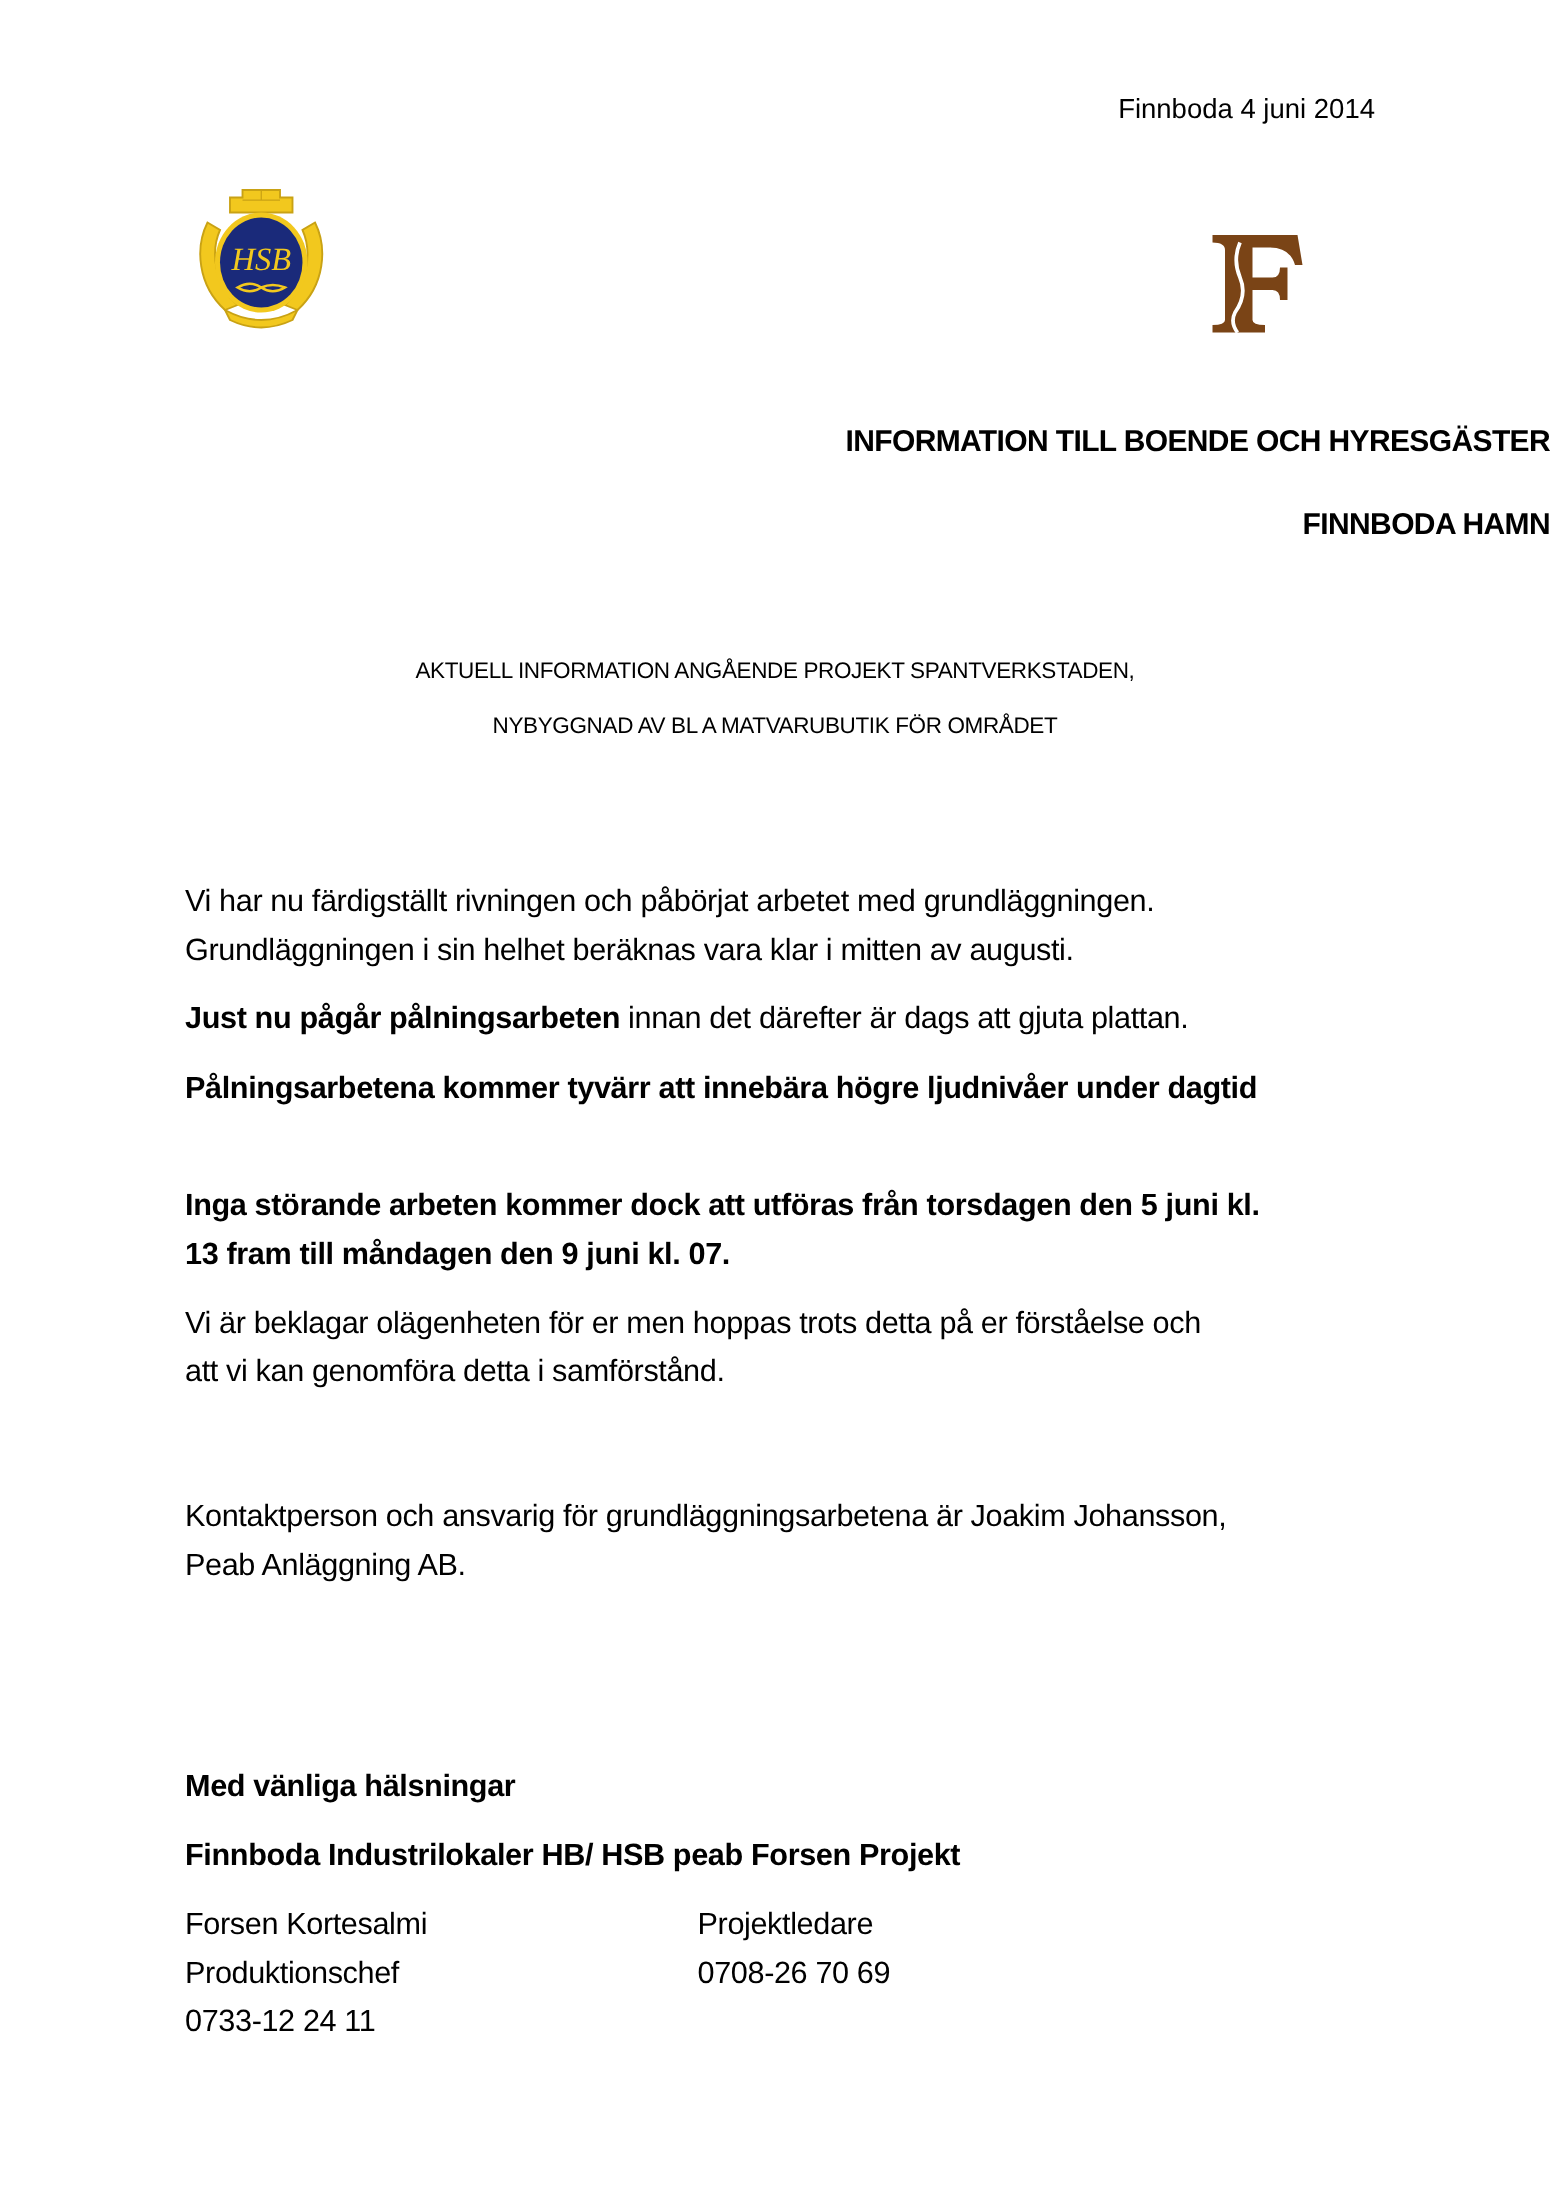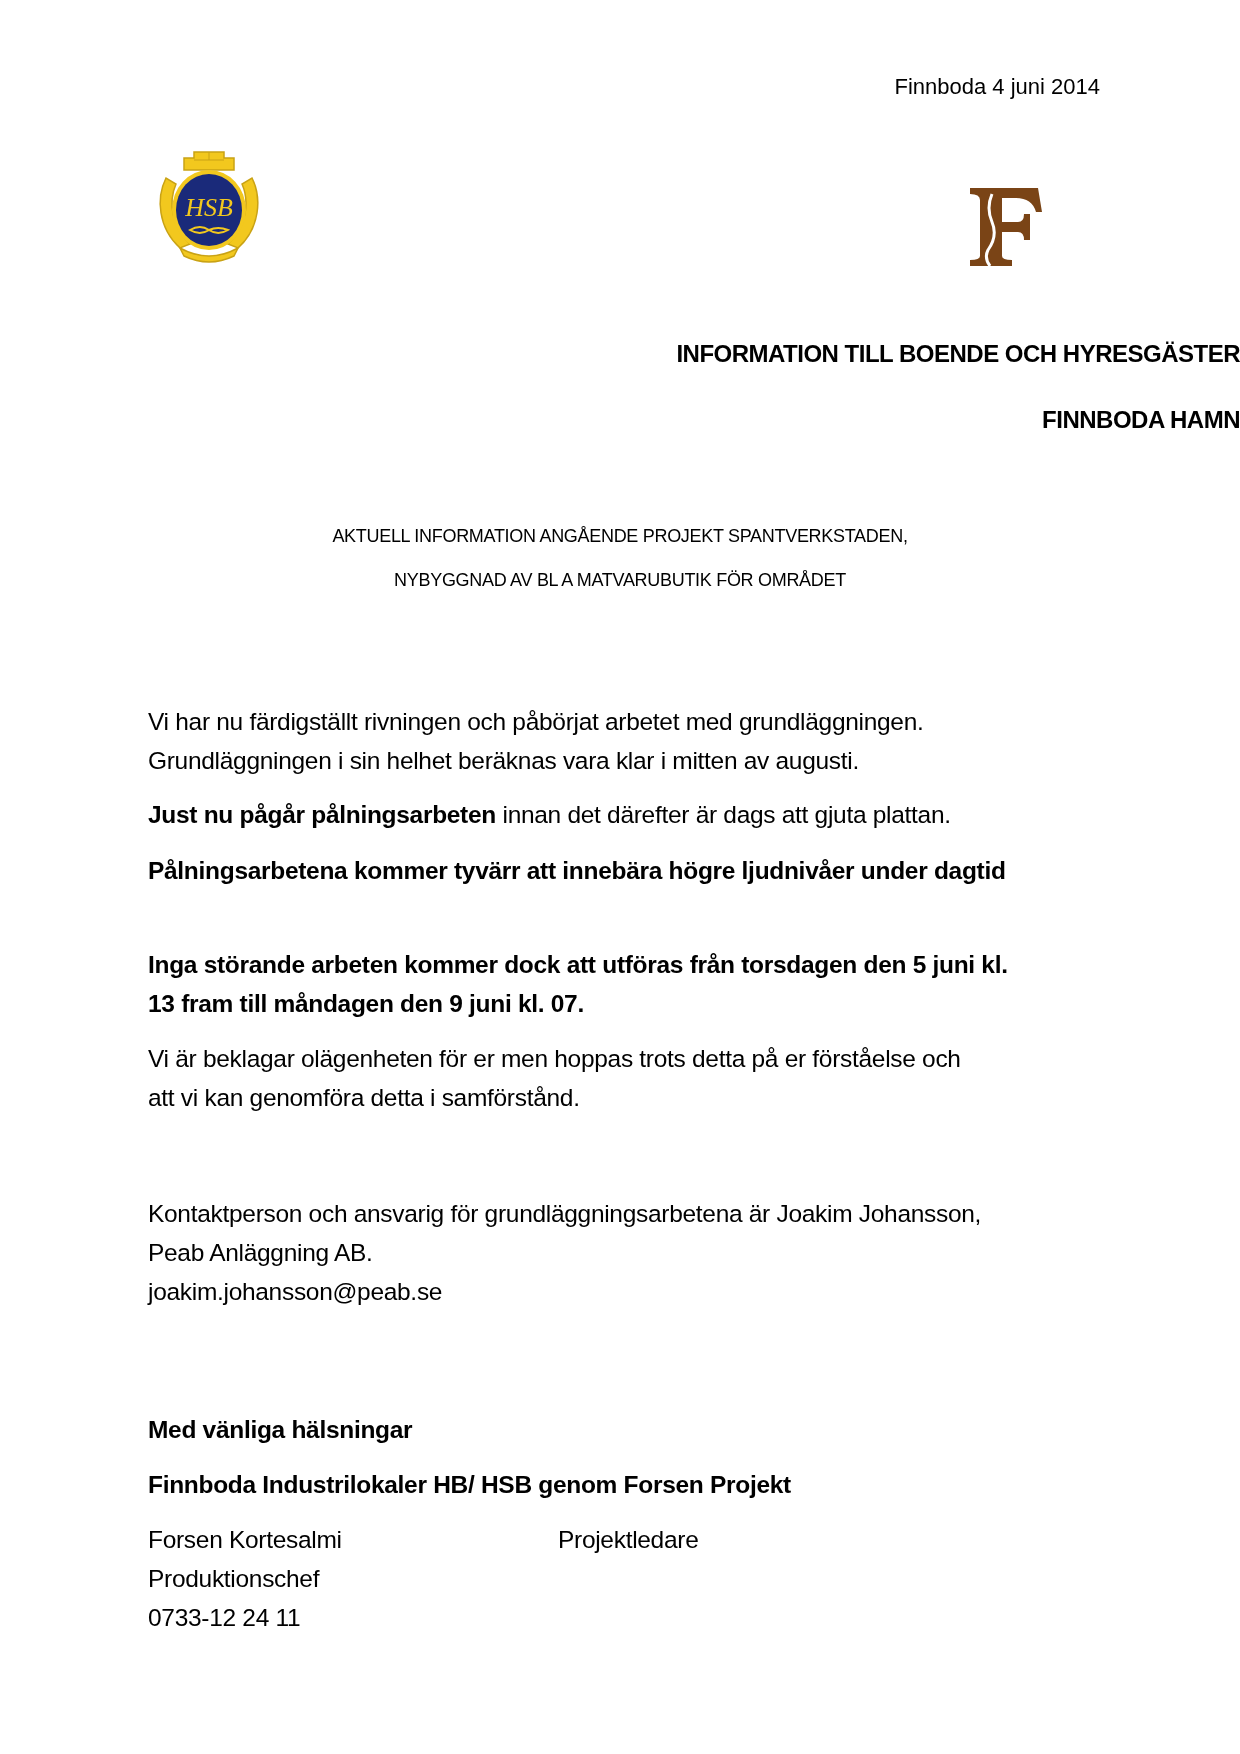--- a/index.html
+++ b/index.html
@@ -85,27 +85,27 @@
 </div>
 
 <div class="abs body p5">
   <span class="line">Vi är beklagar olägenheten för er men hoppas trots detta på er förståelse och</span>
   <span class="line">att vi kan genomföra detta i samförstånd.</span>
 </div>
 
 <div class="abs body contact">
   <span class="line">Kontaktperson och ansvarig för grundläggningsarbetena är Joakim Johansson,</span>
   <span class="line">Peab Anläggning AB.</span>
-  <span class="line">joakim.johansson@peab.se</span>
 </div>
 
 <div class="abs body greet">Med vänliga hälsningar</div>
-<div class="abs body org">Finnboda Industrilokaler HB/ HSB genom Forsen Projekt</div>
+<div class="abs body org">Finnboda Industrilokaler HB/ HSB peab Forsen Projekt</div>
 
 <div class="abs body sig sig-left">
   <span class="line">Forsen Kortesalmi</span>
   <span class="line">Produktionschef</span>
   <span class="line">0733-12 24 11</span>
 </div>
 
 <div class="abs body sig sig-right">
   <span class="line">Projektledare</span>
+  <span class="line">0708-26 70 69</span>
 </div>
 
 </body></html>

